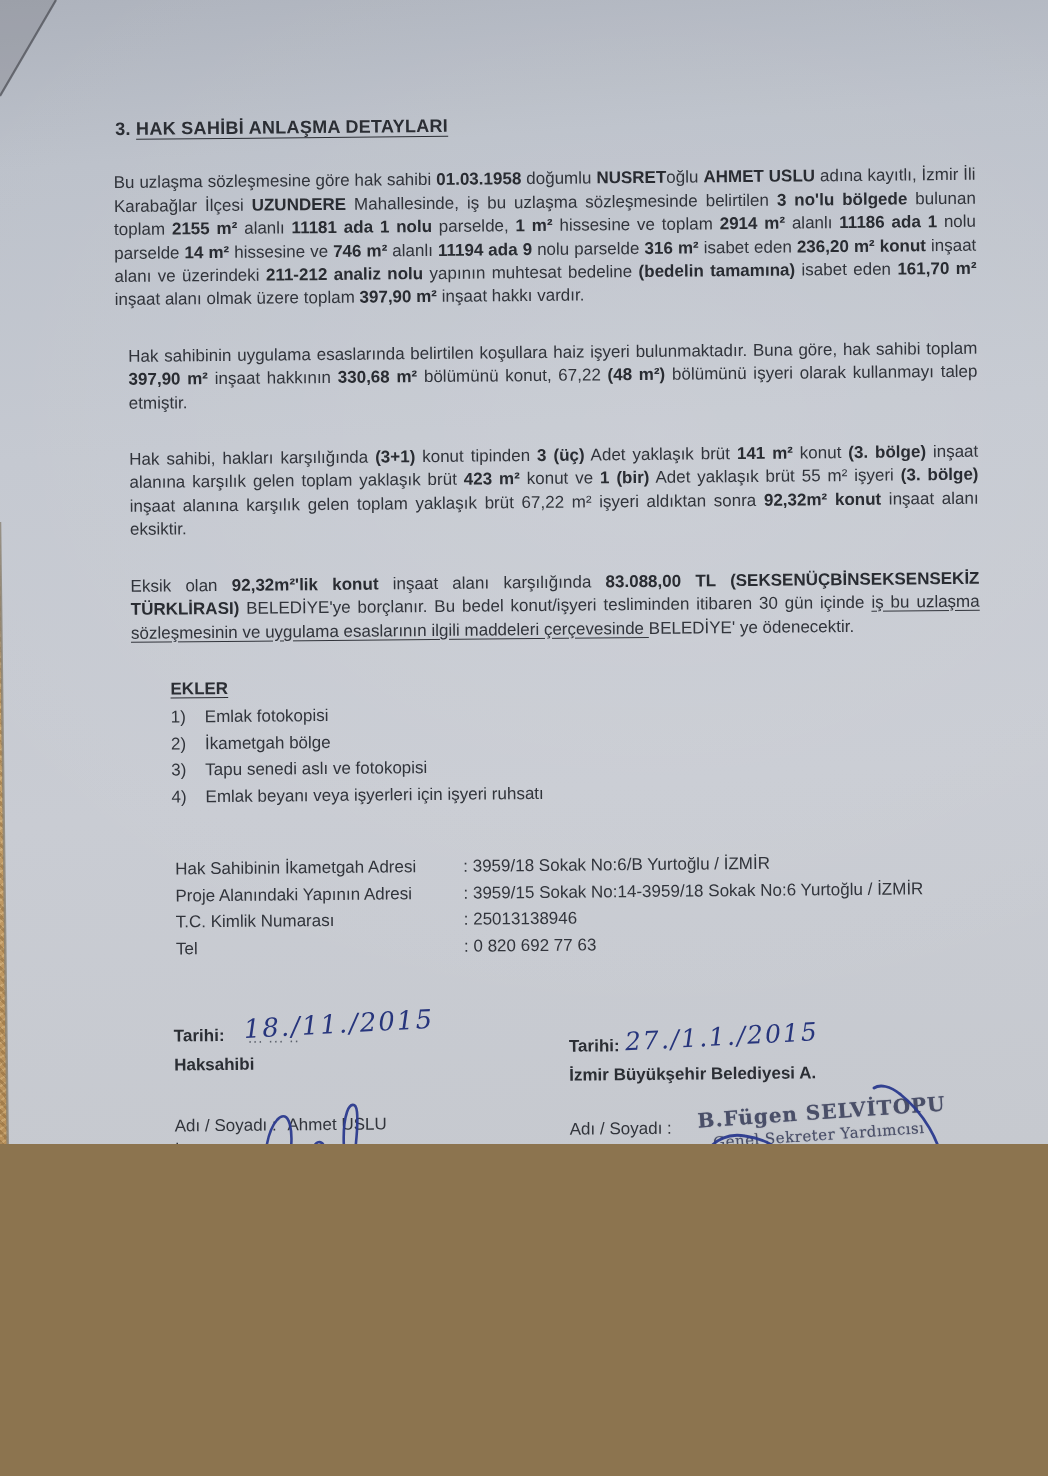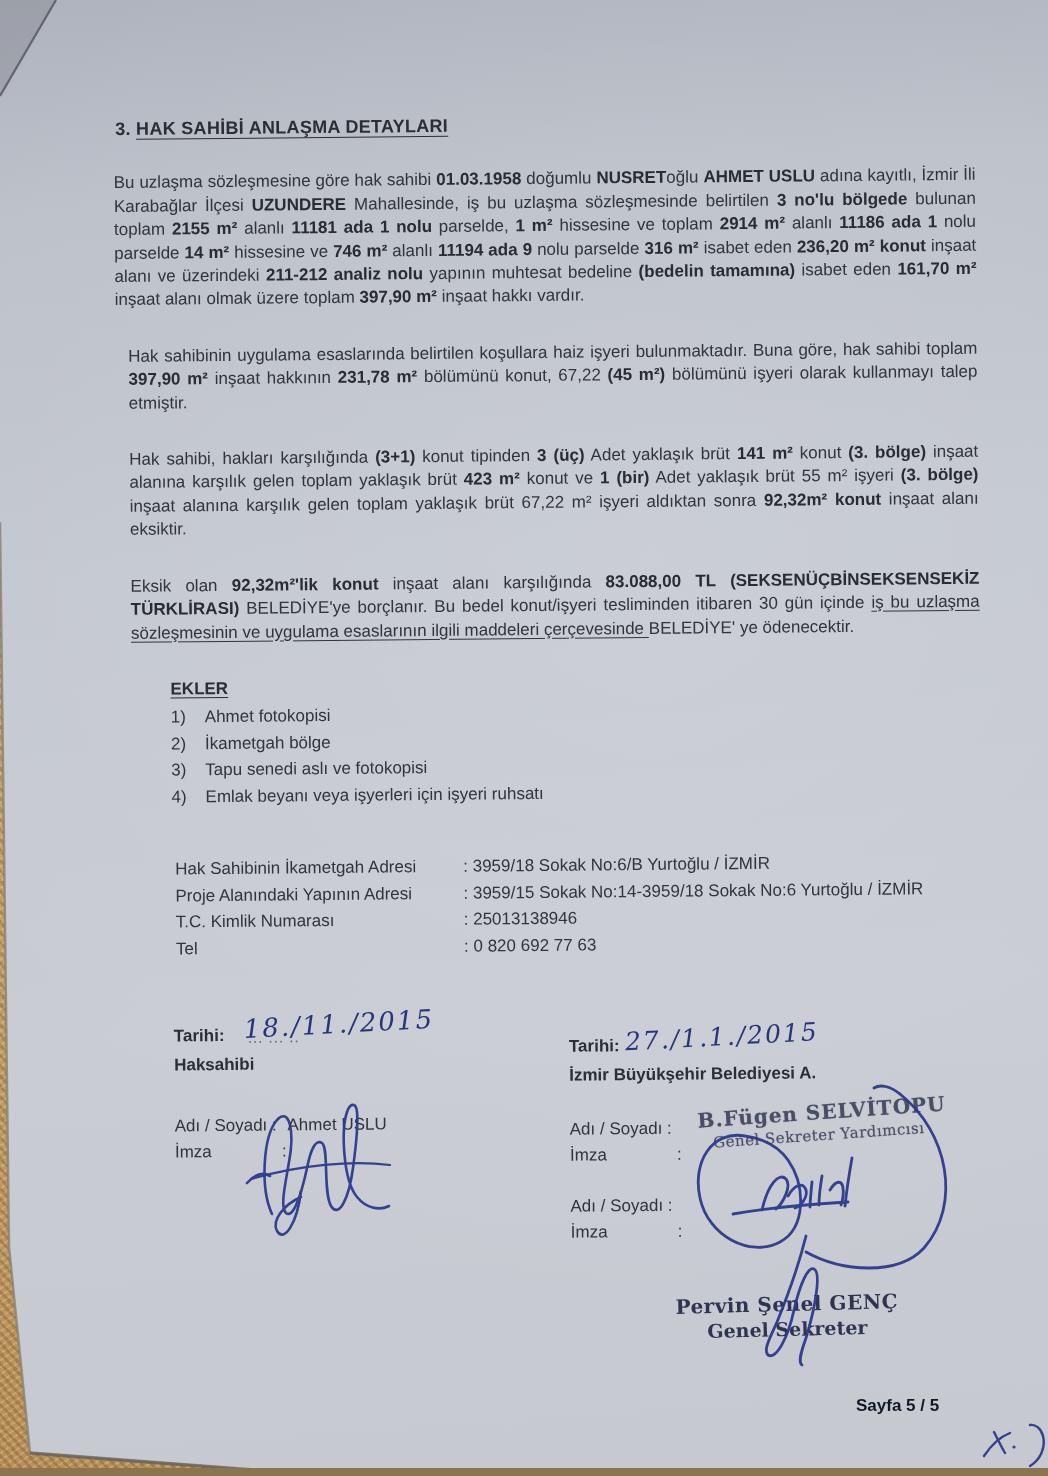--- a/index.html
+++ b/index.html
@@ -1,16 +1,16 @@
 <!DOCTYPE html>
 <html><head>
 <meta charset="utf-8">
 <style>
   html,body{margin:0;padding:0;background:#8c744f;}
-  .page{position:relative;width:1048px;height:1468px;overflow:hidden;
+  .page{position:relative;width:1048px;height:1144px;overflow:hidden;
         font-family:"Liberation Sans",sans-serif;}
   
   .carpet{position:absolute;inset:0;
     background:
       repeating-linear-gradient(47deg, rgba(94,64,28,.25) 0 3px, rgba(0,0,0,0) 3px 7px),
       repeating-linear-gradient(-33deg, rgba(255,230,180,.22) 0 2px, rgba(0,0,0,0) 2px 6px),
       linear-gradient(180deg,#bd9660 0%,#c7a26c 55%,#b8905a 100%);}
   
   .paper{position:absolute;inset:0;
     clip-path:polygon(0 0,1048px 0,1048px 1476px,333px 1476px,30px 1453px,9px 1247px,0 522px);
@@ -81,31 +81,31 @@
   </svg>
 
   <div class="content">
     <div class="title">
       <span>3.</span>
       <span class="t-main">HAK SAHİBİ ANLAŞMA DETAYLARI</span>
     </div>
 
     <div id="paragraphs">
         <p class="para"><span>Bu uzlaşma sözleşmesine göre hak sahibi </span><span class="b">01.03.1958</span><span> doğumlu </span><span class="b">NUSRET</span><span>oğlu </span><span class="b">AHMET USLU</span><span> adına kayıtlı, İzmir İli Karabağlar İlçesi </span><span class="b">UZUNDERE</span><span> Mahallesinde, iş bu uzlaşma sözleşmesinde belirtilen </span><span class="b">3 no'lu bölgede</span><span> bulunan toplam </span><span class="b">2155 m²</span><span> alanlı </span><span class="b">11181 ada 1 nolu</span><span> parselde, </span><span class="b">1 m²</span><span> hissesine ve toplam </span><span class="b">2914 m²</span><span> alanlı </span><span class="b">11186 ada 1</span><span> nolu parselde </span><span class="b">14 m²</span><span> hissesine ve </span><span class="b">746 m²</span><span> alanlı </span><span class="b">11194 ada 9</span><span> nolu parselde </span><span class="b">316 m²</span><span> isabet eden </span><span class="b">236,20 m² konut</span><span> inşaat alanı ve üzerindeki </span><span class="b">211-212 analiz nolu</span><span> yapının muhtesat bedeline </span><span class="b">(bedelin tamamına)</span><span> isabet eden </span><span class="b">161,70 m²</span><span> inşaat alanı olmak üzere toplam </span><span class="b">397,90 m²</span><span> inşaat hakkı vardır.</span></p>
-        <p class="para indent"><span>Hak sahibinin uygulama esaslarında belirtilen koşullara haiz işyeri bulunmaktadır. Buna göre, hak sahibi toplam </span><span class="b">397,90 m²</span><span> inşaat hakkının </span><span class="b">231,78 m²</span><span> bölümünü konut, 67,22 </span><span class="b">(45 m²)</span><span> bölümünü işyeri olarak kullanmayı talep etmiştir.</span></p>
+        <p class="para indent"><span>Hak sahibinin uygulama esaslarında belirtilen koşullara haiz işyeri bulunmaktadır. Buna göre, hak sahibi toplam </span><span class="b">397,90 m²</span><span> inşaat hakkının </span><span class="b">330,68 m²</span><span> bölümünü konut, 67,22 </span><span class="b">(48 m²)</span><span> bölümünü işyeri olarak kullanmayı talep etmiştir.</span></p>
         <p class="para indent"><span>Hak sahibi, hakları karşılığında </span><span class="b">(3+1)</span><span> konut tipinden </span><span class="b">3 (üç)</span><span> Adet yaklaşık brüt </span><span class="b">141 m²</span><span> konut </span><span class="b">(3. bölge)</span><span> inşaat alanına karşılık gelen toplam yaklaşık brüt </span><span class="b">423 m²</span><span> konut ve </span><span class="b">1 (bir)</span><span> Adet yaklaşık brüt 55 m² işyeri </span><span class="b">(3. bölge)</span><span> inşaat alanına karşılık gelen toplam yaklaşık brüt 67,22 m² işyeri aldıktan sonra </span><span class="b">92,32m²</span><span> </span><span class="b">konut</span><span> inşaat alanı eksiktir.</span></p>
         <p class="para indent"><span>Eksik olan </span><span class="b">92,32m²'lik konut</span><span> inşaat alanı karşılığında </span><span class="b">83.088,00 TL (SEKSENÜÇBİNSEKSENSEKİZ TÜRKLİRASI)</span><span> BELEDİYE'ye borçlanır. Bu bedel konut/işyeri tesliminden itibaren 30 gün içinde </span><span class="u">iş bu uzlaşma sözleşmesinin ve uygulama esaslarının ilgili maddeleri çerçevesinde </span><span>BELEDİYE' ye ödenecektir.</span></p>
       </div>
 
     <div class="ekler">
       <div class="ekler-head">EKLER</div>
       <div id="ekler-list">
           <div class="ekler-item">
             <span class="num">1)</span>
-            <span>Ahmet fotokopisi</span>
+            <span>Emlak fotokopisi</span>
           </div>
           <div class="ekler-item">
             <span class="num">2)</span>
             <span>İkametgah bölge</span>
           </div>
           <div class="ekler-item">
             <span class="num">3)</span>
             <span>Tapu senedi aslı ve fotokopisi</span>
           </div>
           <div class="ekler-item">

